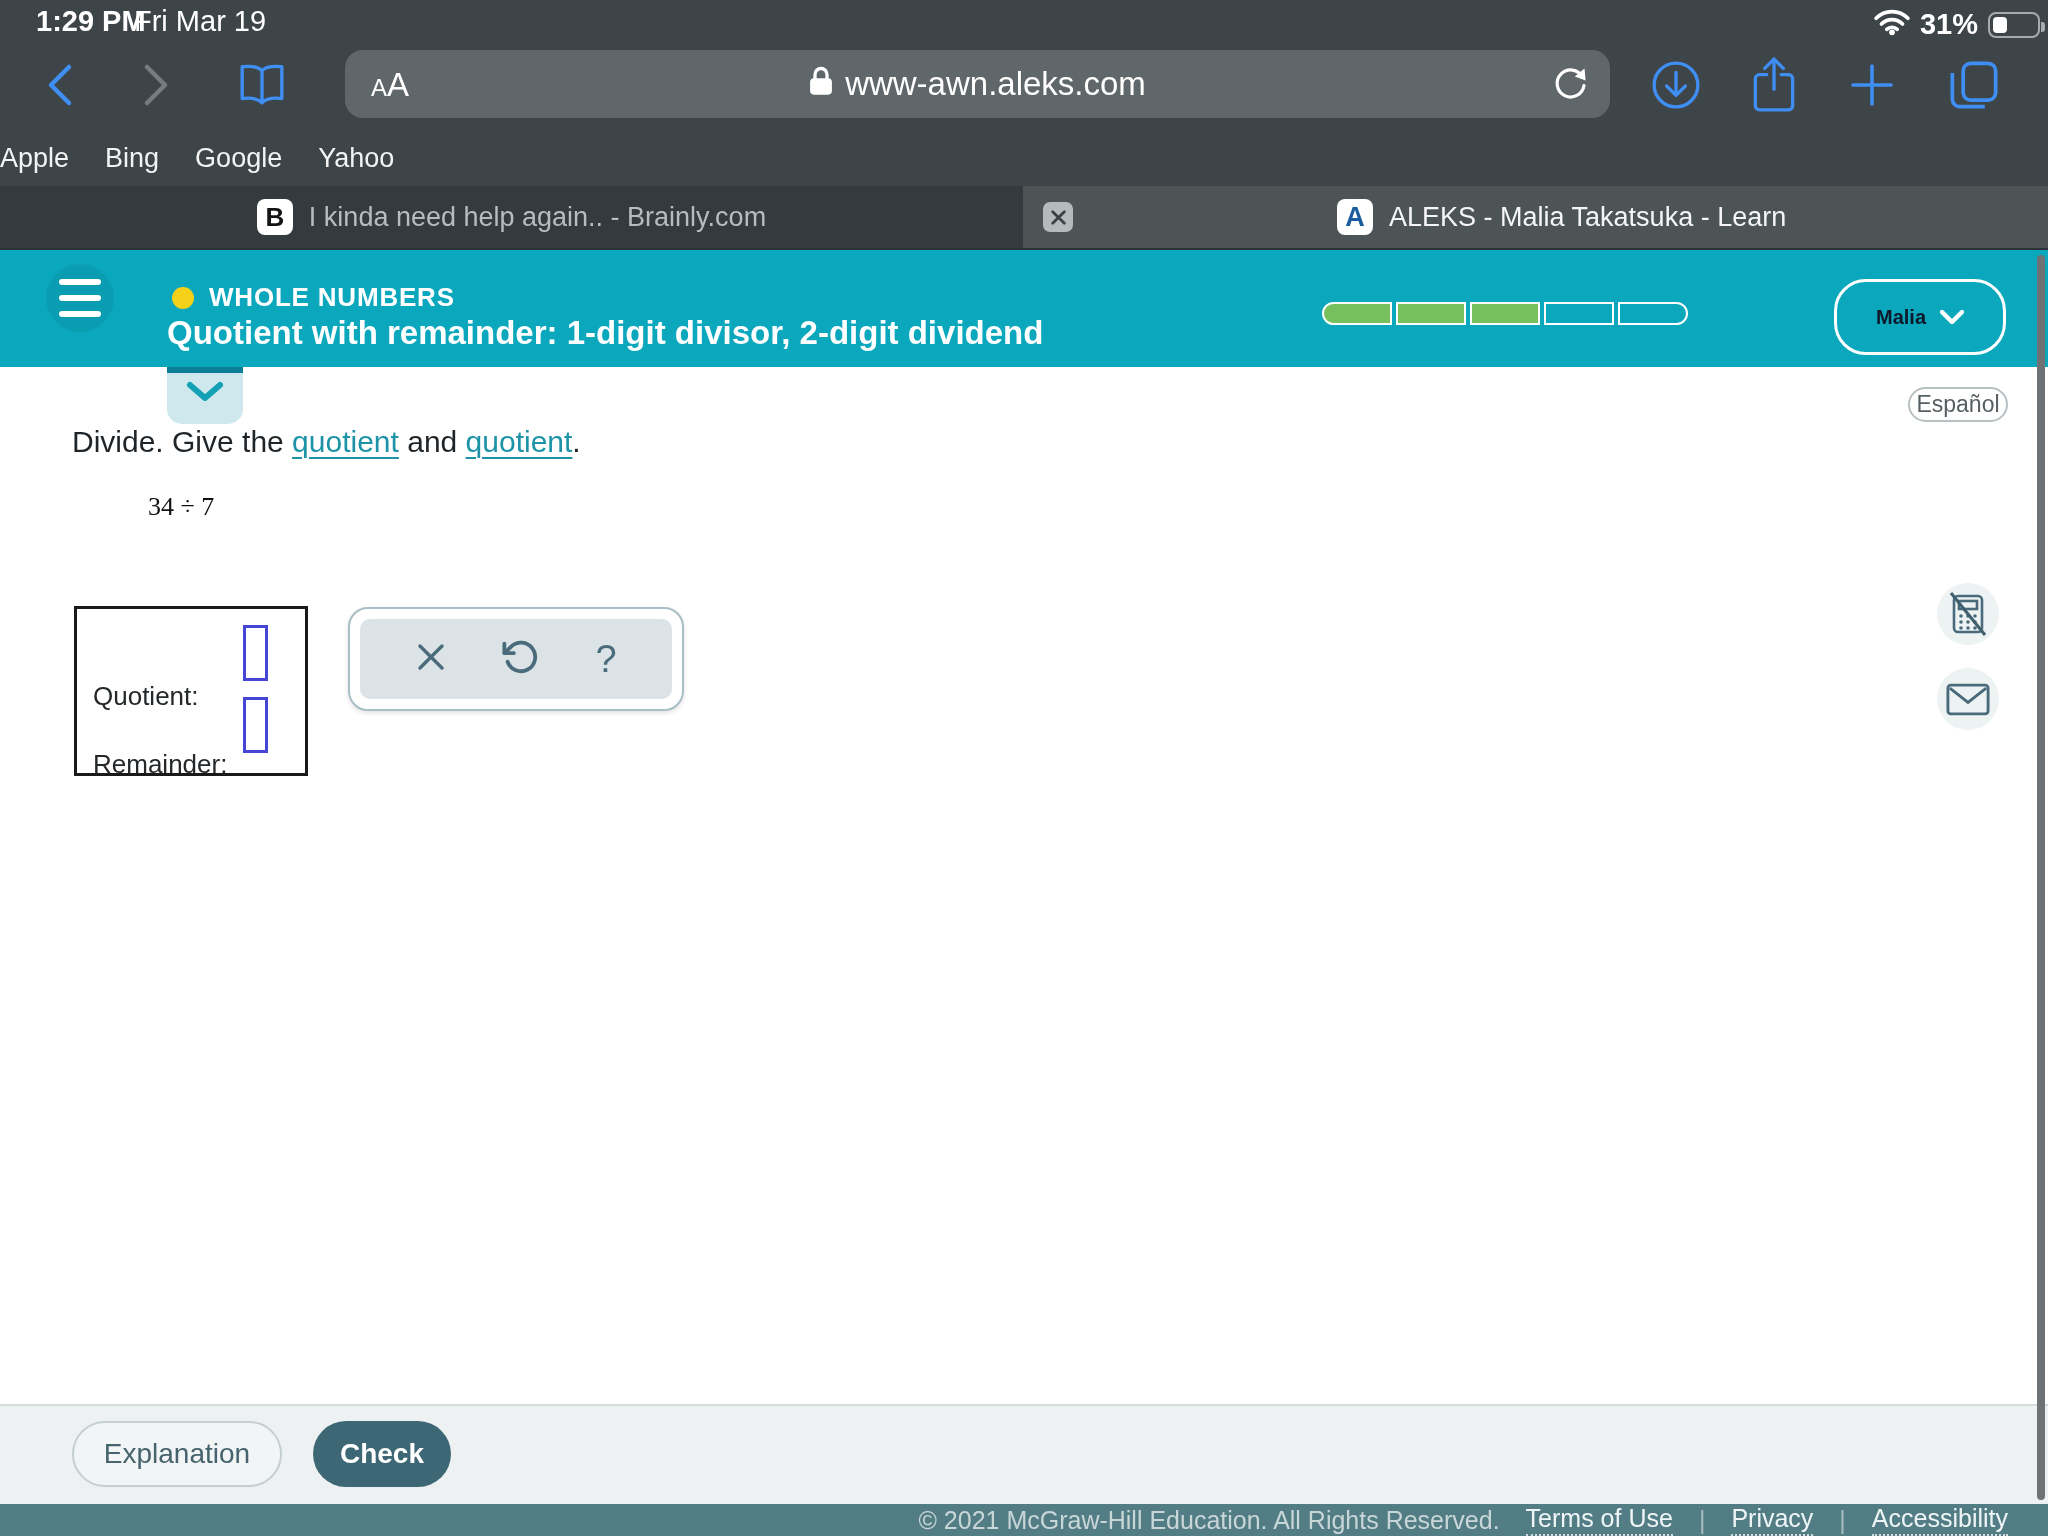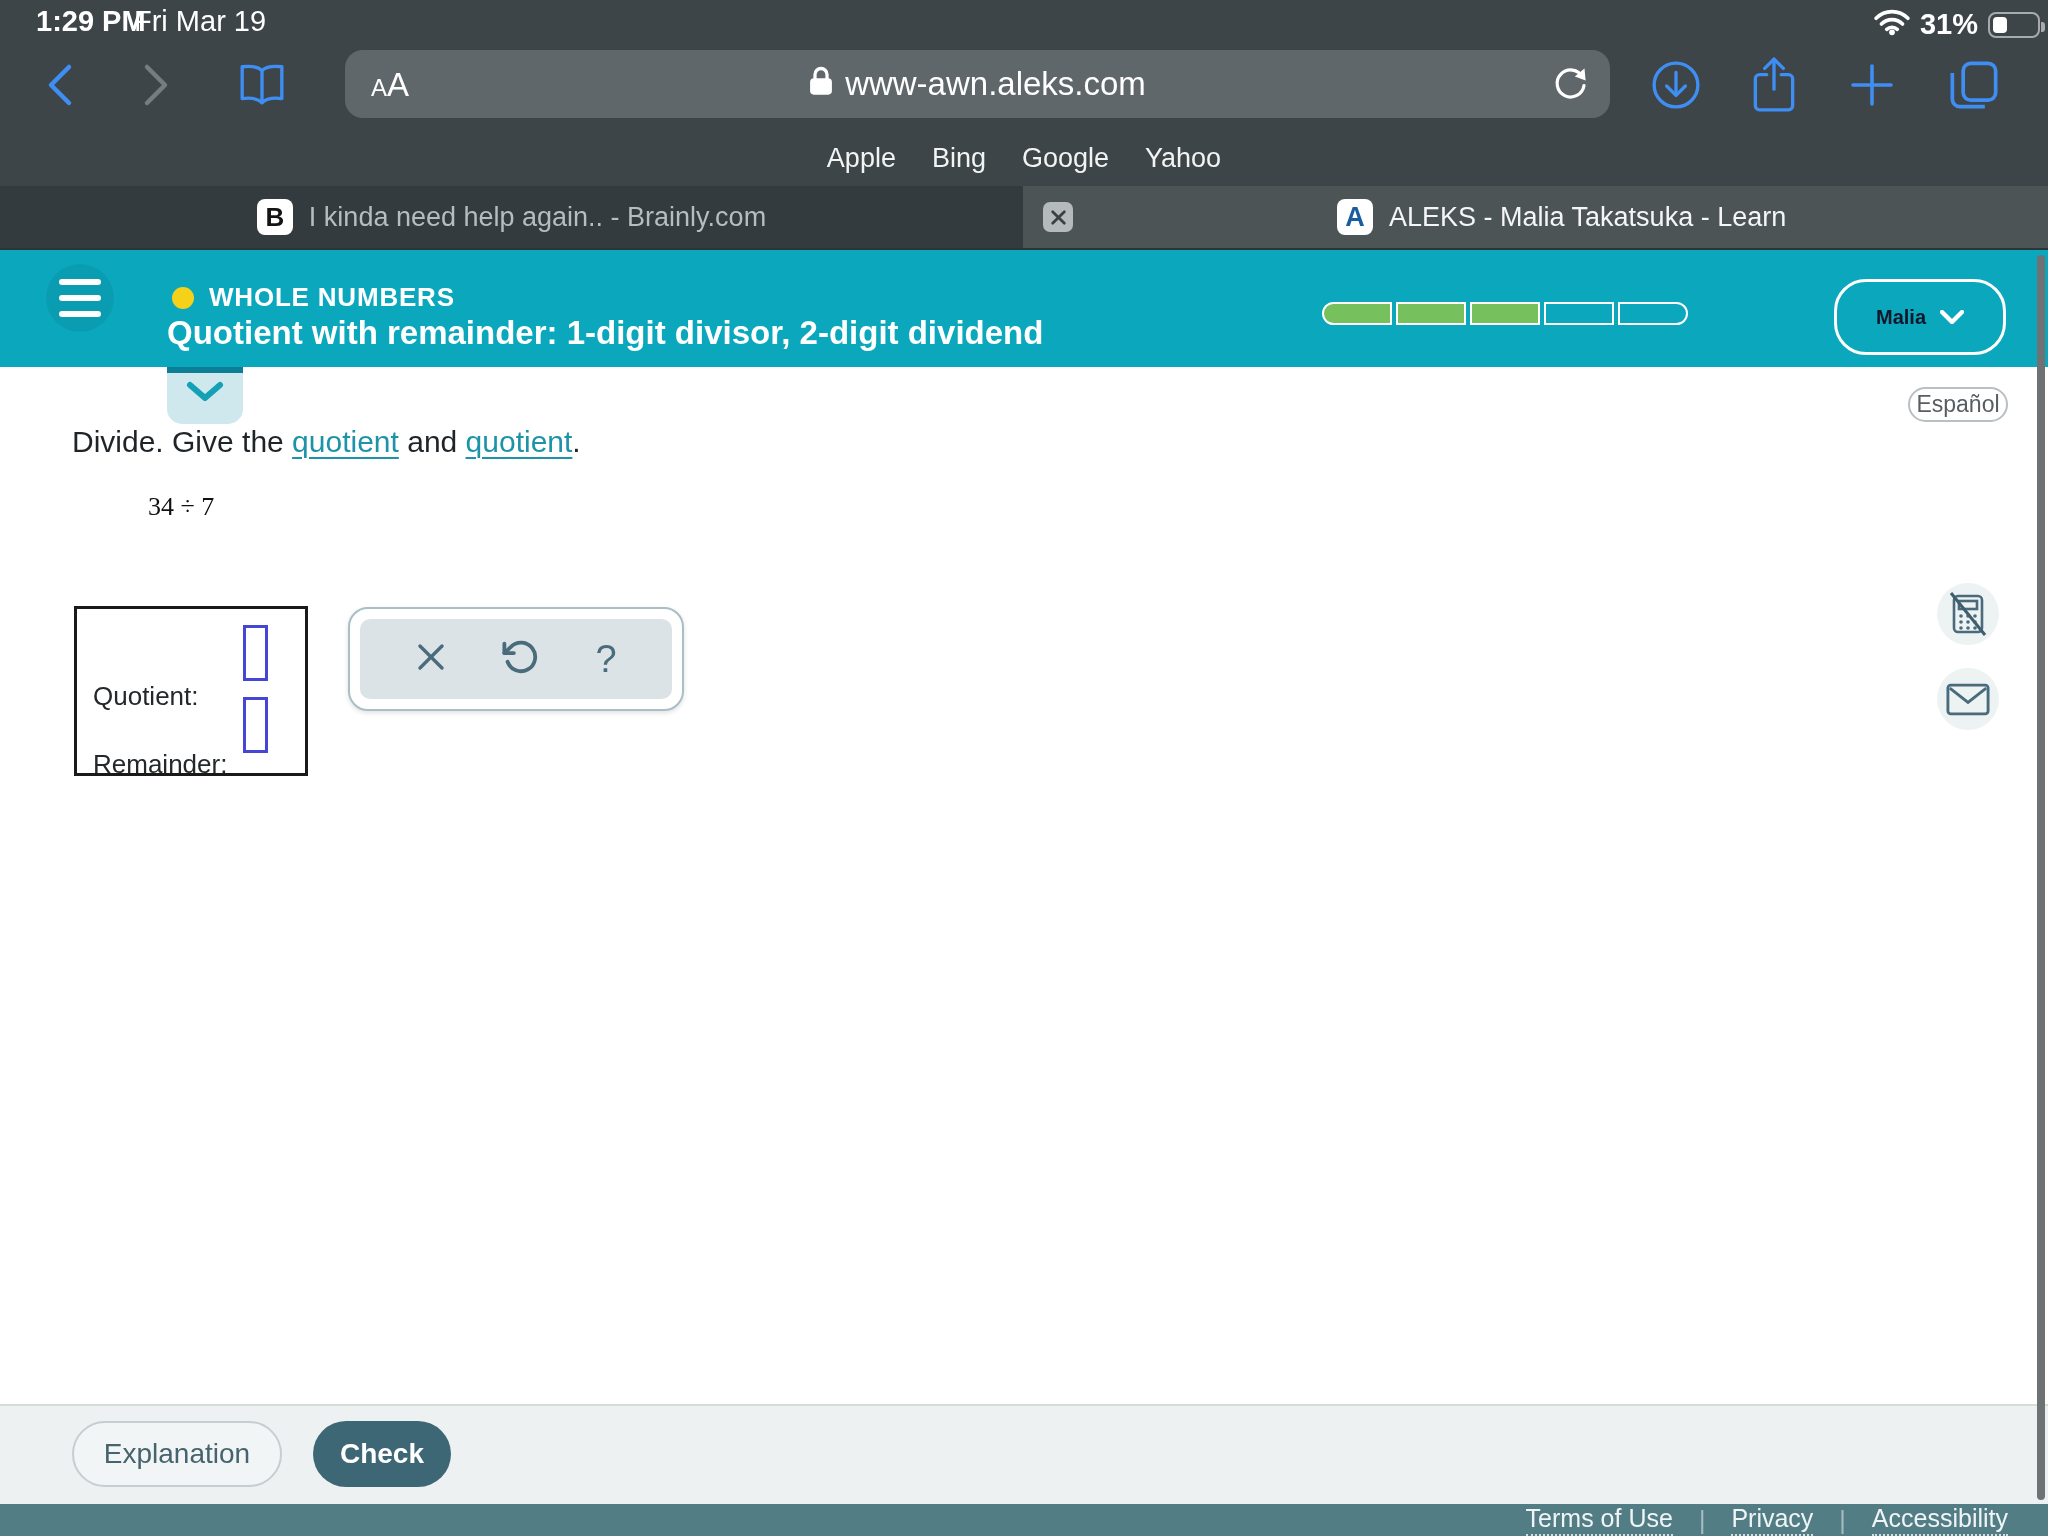--- a/index.html
+++ b/index.html
@@ -19,21 +19,21 @@
   .batt-nub { position:absolute; right:-7px; top:8px; width:4px; height:10px; background:rgba(255,255,255,.55); border-radius:0 3px 3px 0; }
 
   .toolbar { position:absolute; top:40px; left:0; width:100%; height:90px; }
   .nav-ico { position:absolute; top:0; height:90px; display:flex; align-items:center; justify-content:center; width:60px; }
   .urlbar { position:absolute; left:345px; top:10px; width:1265px; height:68px; background:#60676b; border-radius:18px; }
   .reader { position:absolute; left:26px; top:0; height:68px; display:flex; align-items:baseline; color:#fff; padding-top:16px; }
   .reader .a-sm { font-size:24px; } .reader .a-lg { font-size:33px; }
   .url-center { position:absolute; left:0; right:0; top:0; height:68px; display:flex; align-items:center; justify-content:center; gap:12px; color:#fff; font-size:33px; }
   .reload { position:absolute; right:22px; top:16px; }
 
-  .shortcuts { position:absolute; top:130px; left:0; width:100%; height:56px; display:flex; justify-content:center; align-items:center; gap:36px; color:#f2f4f4; font-size:27px; }
+  .shortcuts { position:absolute; top:130px; left:0; width:100%; height:56px; display:flex; justify-content:flex-start; align-items:center; gap:36px; color:#f2f4f4; font-size:27px; }
   .shortcuts span { cursor:default; }
 
   
   .tabbar { position:absolute; top:186px; left:0; width:2048px; height:64px; background:#343b3e; border-bottom:2px solid #2d3437; }
   .tab { position:absolute; top:0; height:62px; display:flex; align-items:center; }
   .tab1 { left:0; width:1023px; justify-content:center; gap:16px; }
   .tab2 { left:1023px; width:1025px; background:#4d5456; gap:16px; }
   .favicon { width:36px; height:36px; border-radius:8px; background:#fff; display:flex; align-items:center; justify-content:center; font-weight:700; }
   .fav-b { color:#141414; font-size:26px; }
   .fav-a { color:#1b5c9e; font-size:27px; }
@@ -335,20 +335,21 @@
   <div class="actionbar">
     <div class="explanation-btn">
       <span>Explanation</span>
     </div>
     <div class="check-btn">
       <span>Check</span>
     </div>
   </div>
 
   <div class="footer">
+    <span class="copyright">© 2021 McGraw-Hill Education. All Rights Reserved.</span>
     <span class="footer-link">Terms of Use</span>
     <span class="footer-sep">|</span>
     <span class="footer-link">Privacy</span>
     <span class="footer-sep">|</span>
     <span class="footer-link">Accessibility</span>
   </div>
 
   <div class="scrollbar-thumb"></div>
 </div>
 

